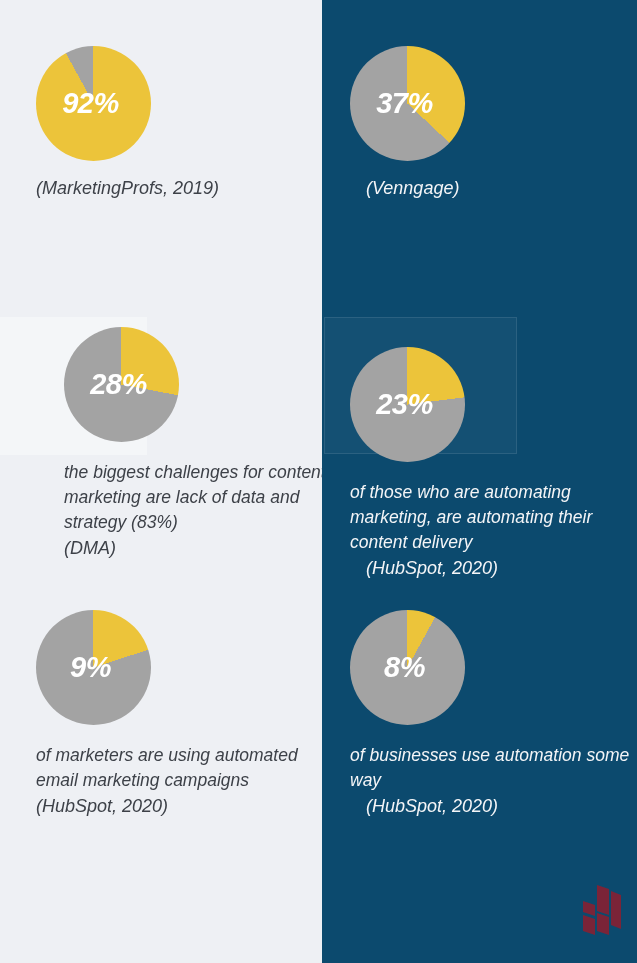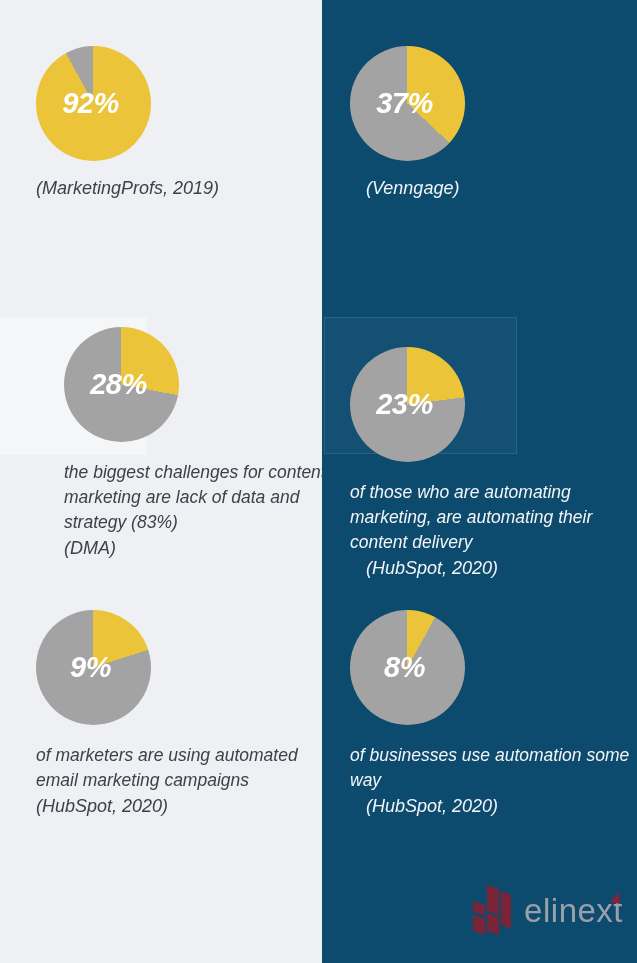--- a/index.html
+++ b/index.html
@@ -209,21 +209,17 @@
     </div>
 
     <div class="logo">
       <svg class="logo-mark" viewBox="0 0 42 50">
         <polygon points="2,16 14,20 14,31 2,27" fill="#7a2438"></polygon>
         <polygon points="2,30 14,34 14,50 2,46" fill="#7a2438"></polygon>
         <polygon points="16,28 28,32 28,50 16,46" fill="#7a2438"></polygon>
         <polygon points="16,0 28,4 28,30 16,26" fill="#7a2438"></polygon>
         <polygon points="30,6 40,10 40,44 30,40" fill="#7a2438"></polygon>
       </svg>
-      <div class="logo-word">
-        <span>elinext</span>
-        <span class="logo-accent"></span>
-      </div>
     </div>
 
   </div>
 
 </div>
 
 </body></html>

